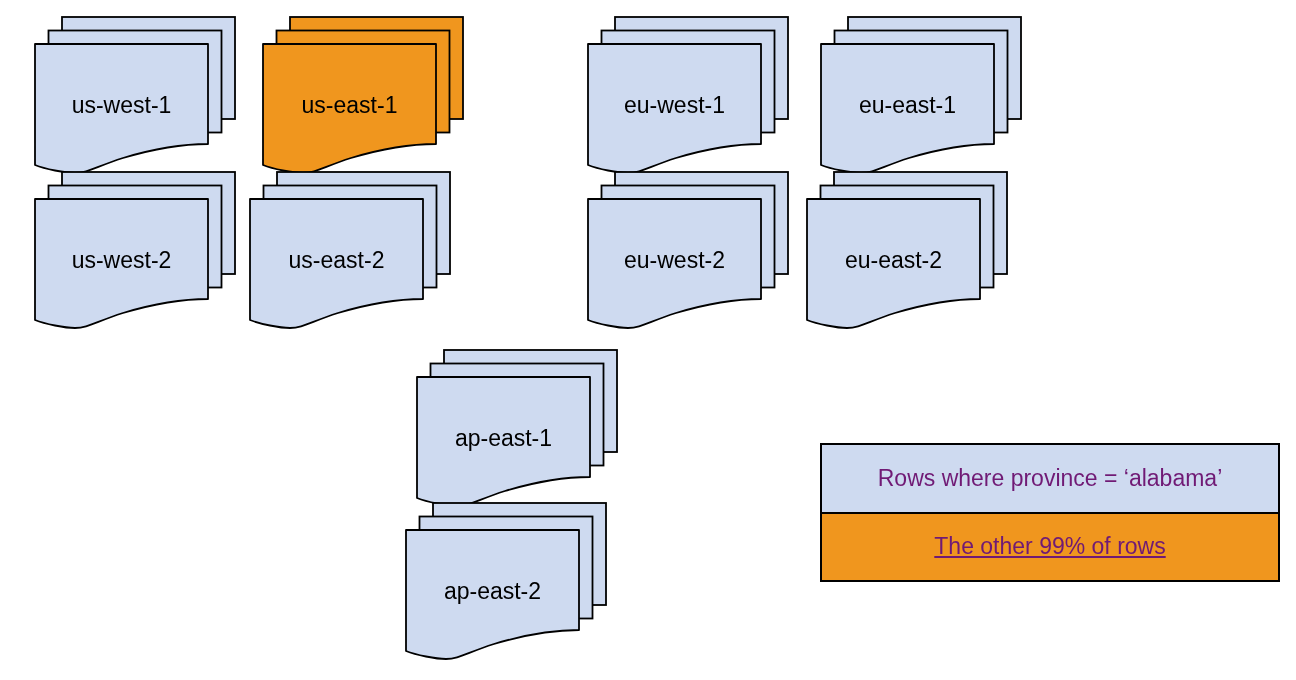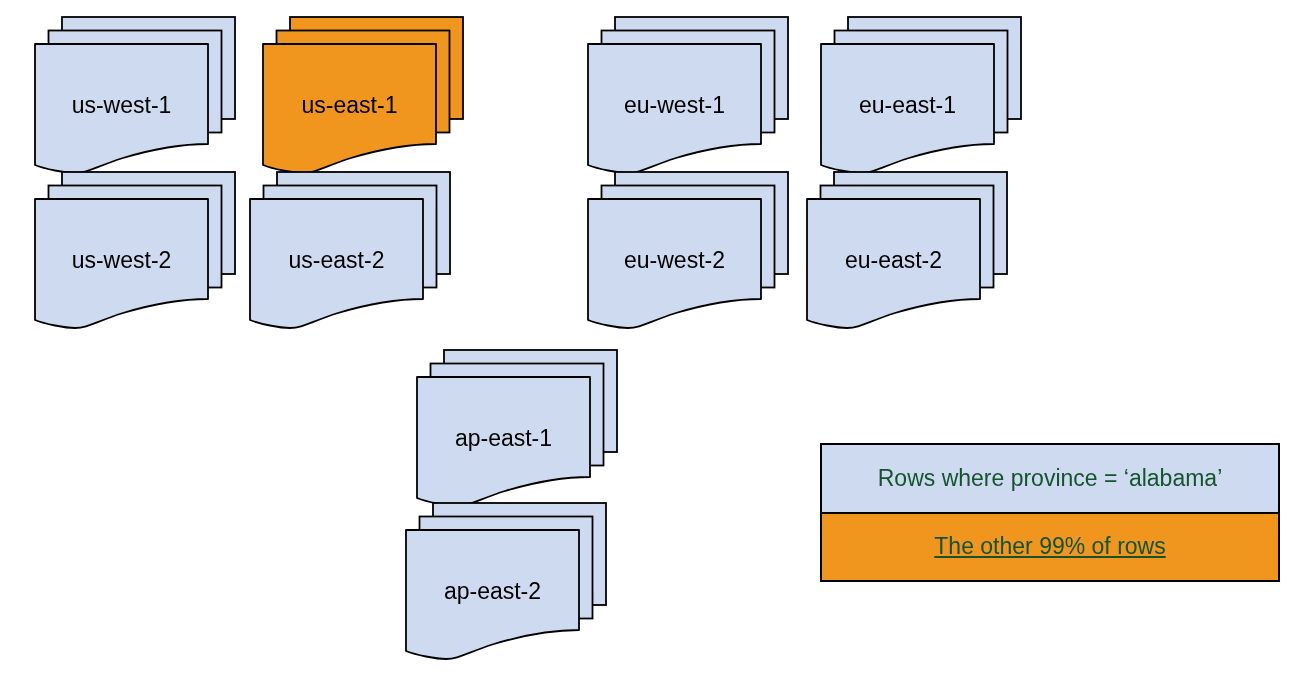--- a/index.html
+++ b/index.html
@@ -31,21 +31,21 @@
     border: 2px solid #000000;
     display: flex;
     flex-direction: column;
   }
   .legend-row {
     flex: 1 1 0;
     display: flex;
     align-items: center;
     justify-content: center;
     font-size: 23px;
-    color: #14532d;
+    color: #701a75;
     text-align: center;
   }
   .legend-row + .legend-row {
     border-top: 2px solid #000000;
     text-decoration: underline;
   }
 </style>
 </head>
 <body>
 

